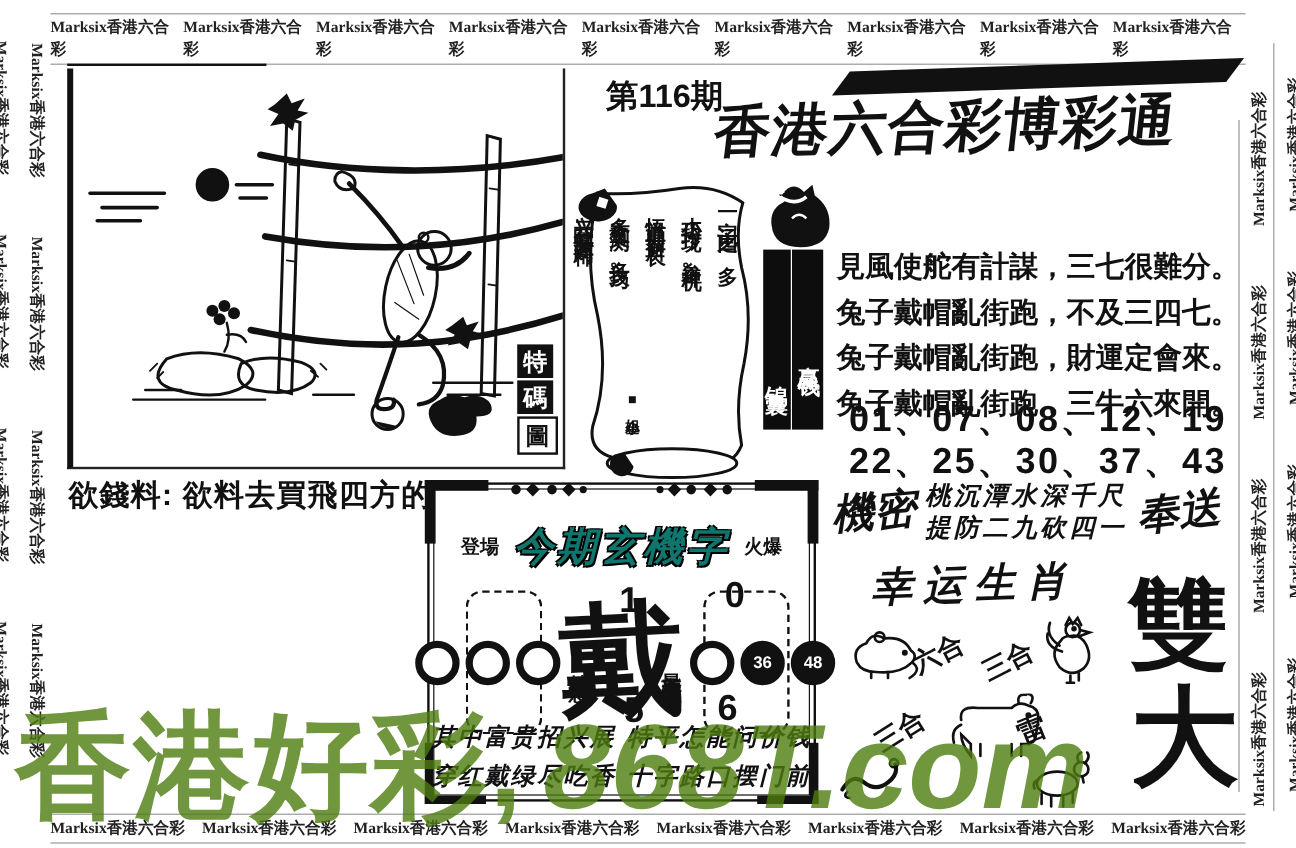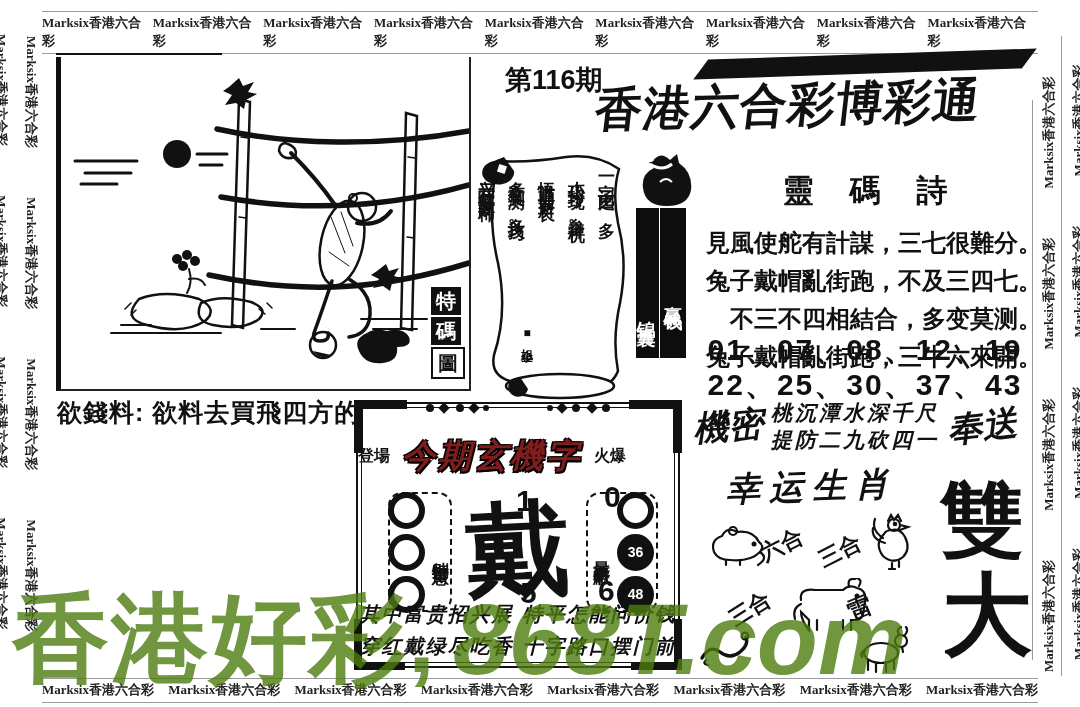--- a/index.html
+++ b/index.html
@@ -40,51 +40,51 @@
   .scroll-sign{position:absolute;left:50px;top:183px;writing-mode:vertical-rl;
                font:700 12px "Liberation Sans",sans-serif;}
   .strip{position:absolute;background:#0d0d0d;color:#fff;writing-mode:vertical-rl;text-align:center;
          font:700 19px "Liberation Serif",serif;letter-spacing:7px;}
   .strip1{left:660px;top:208px;width:26px;height:150px;padding-top:28px;box-sizing:border-box;}
   .strip2{left:636px;top:208px;width:23px;height:150px;padding-top:60px;box-sizing:border-box;}
   .moneybag{position:absolute;left:630px;top:146px;}
   
   .poem-title{position:absolute;left:700px;top:170px;width:330px;text-align:center;
               font:700 31px "Liberation Serif",serif;letter-spacing:36px;text-indent:36px;}
-  .poem-lines{position:absolute;left:697px;top:224px;width:345px;font:700 24px "Liberation Serif",serif;
-              line-height:38px;white-space:nowrap;text-align:right;}
+  .poem-lines{position:absolute;left:697px;top:204px;width:345px;font:700 24px "Liberation Serif",serif;
+              line-height:38px;white-space:nowrap;}
   .numbers{position:absolute;left:700px;top:332px;width:330px;text-align:center;
            font:800 30px "Liberation Sans",sans-serif;line-height:35px;letter-spacing:2px;}
   .secret-row{position:absolute;left:693px;top:399px;width:348px;display:flex;align-items:center;gap:8px;}
   .secret-big{font:700 35px "DejaVu Serif",serif;font-style:italic;transform:rotate(-5deg);white-space:nowrap;}
   .secret-mid{font:700 21px "DejaVu Serif",serif;font-style:italic;line-height:27px;letter-spacing:3px;white-space:nowrap;}
   .lucky-title{position:absolute;left:726px;top:464px;font:700 34px "DejaVu Serif",serif;font-style:italic;
                letter-spacing:9px;transform:rotate(-2deg);}
   .z-label{position:absolute;font:800 22px "Liberation Sans",sans-serif;white-space:nowrap;}
   .zicon{position:absolute;}
   .big-char{position:absolute;font-weight:900;font-family:"Liberation Sans",sans-serif;line-height:1;}
   
   .mystery{position:absolute;left:356px;top:402px;width:320px;height:262px;border:2px solid #111;background:#fff;}
   .mystery-inner{position:absolute;inset:3px;border:1px solid #111;}
   .corner{position:absolute;width:44px;height:44px;}
   .corner.tl{left:-4px;top:-4px;border-top:9px solid #111;border-left:9px solid #111;}
   .corner.tr{right:-4px;top:-4px;border-top:9px solid #111;border-right:9px solid #111;}
   .corner.bl{left:-4px;bottom:-4px;border-bottom:7px solid #111;border-left:7px solid #111;}
   .corner.br{right:-4px;bottom:-4px;border-bottom:7px solid #111;border-right:7px solid #111;}
   .orn{position:absolute;top:-4px;}
-  .mystery-head{position:absolute;left:0;right:0;top:30px;display:flex;
+  .mystery-head{position:absolute;left:0;right:0;top:30px;display:flex;justify-content:center;
                 align-items:center;gap:12px;}
   .tag{font:900 16px "Liberation Sans",sans-serif;}
-  .mystery-title{font:900 33px "DejaVu Serif",serif;font-style:italic;color:#7f1d1d;letter-spacing:3px;
+  .mystery-title{font:900 33px "DejaVu Serif",serif;font-style:italic;color:#0f766e;letter-spacing:3px;
                  text-shadow:-1.5px -1.5px 0 #000,1.5px -1.5px 0 #000,-1.5px 1.5px 0 #000,1.5px 1.5px 0 #000,0 0 1px #000;}
   .dash-box{position:absolute;border:2px dashed #111;border-radius:14px;display:flex;
             align-items:center;justify-content:center;gap:4px;box-sizing:border-box;}
   .dash-box.left{left:30px;top:88px;width:64px;height:120px;}
   .dash-box.right{left:228px;top:88px;width:72px;height:120px;}
-  .circ-col{display:flex;flex-direction:column;gap:5px;align-items:center;}
+  .circ-col{display:flex;flex-direction:row;gap:5px;align-items:center;}
   .circ{width:25px;height:25px;border-radius:50%;border:6px solid #111;background:#fff;box-sizing:content-box;}
   .circ.filled{width:31px;height:31px;border:3px solid #111;background:#111;color:#fff;
                display:flex;align-items:center;justify-content:center;font:800 14px "Liberation Sans",sans-serif;}
   .v-label{writing-mode:vertical-rl;font:900 17px "Liberation Serif",serif;letter-spacing:2px;}
   .main-char{position:absolute;left:50%;top:148px;transform:translate(-50%,-50%) rotate(-3deg);
              font:900 104px "DejaVu Serif",serif;}
   .corner-num{position:absolute;font:600 30px "Liberation Sans",sans-serif;}
   .verse{position:absolute;left:0;right:0;top:194px;text-align:center;font:700 20px "DejaVu Serif",serif;
          font-style:italic;line-height:32px;letter-spacing:2px;white-space:nowrap;}
   
@@ -228,25 +228,24 @@
 
   <svg class="moneybag" width="62" height="62" viewBox="0 0 62 62">
     <path d="M22,16 q8,-12 18,-2 l7,-6 2,9 q14,10 12,27 q-3,16 -24,16 q-22,0 -24,-18 q-2,-14 11,-20 l-5,-6 z" fill="#111"></path>
     <path d="M20,18 q12,8 22,0" stroke="#fff" stroke-width="3" fill="none"></path>
     <rect x="14" y="8" width="9" height="8" fill="#fff" transform="rotate(-14 18 12)"></rect>
     <path d="M30,36 q6,-6 12,0" stroke="#fff" stroke-width="2" fill="none"></path>
   </svg>
   <div class="strip strip1">赢钱</div>
   <div class="strip strip2">锦囊</div>
 
-  <div class="poem-title">靈碼詩</div>
   <div class="poem-lines">
     <div>見風使舵有計謀，三七很難分。</div>
     <div>兔子戴帽亂街跑，不及三四七。</div>
-    <div>不三不四相結合，多变莫测。</div>
+    <div>兔子戴帽亂街跑，財運定會來。</div>
     <div>兔子戴帽亂街跑，三牛六來開。</div>
   </div>
   <div class="numbers">
     <div>01、07、08、12、19</div>
     <div>22、25、30、37、43</div>
   </div>
 
   <div class="secret-row">
     <div class="secret-big">機密</div>
     <div class="secret-mid">

